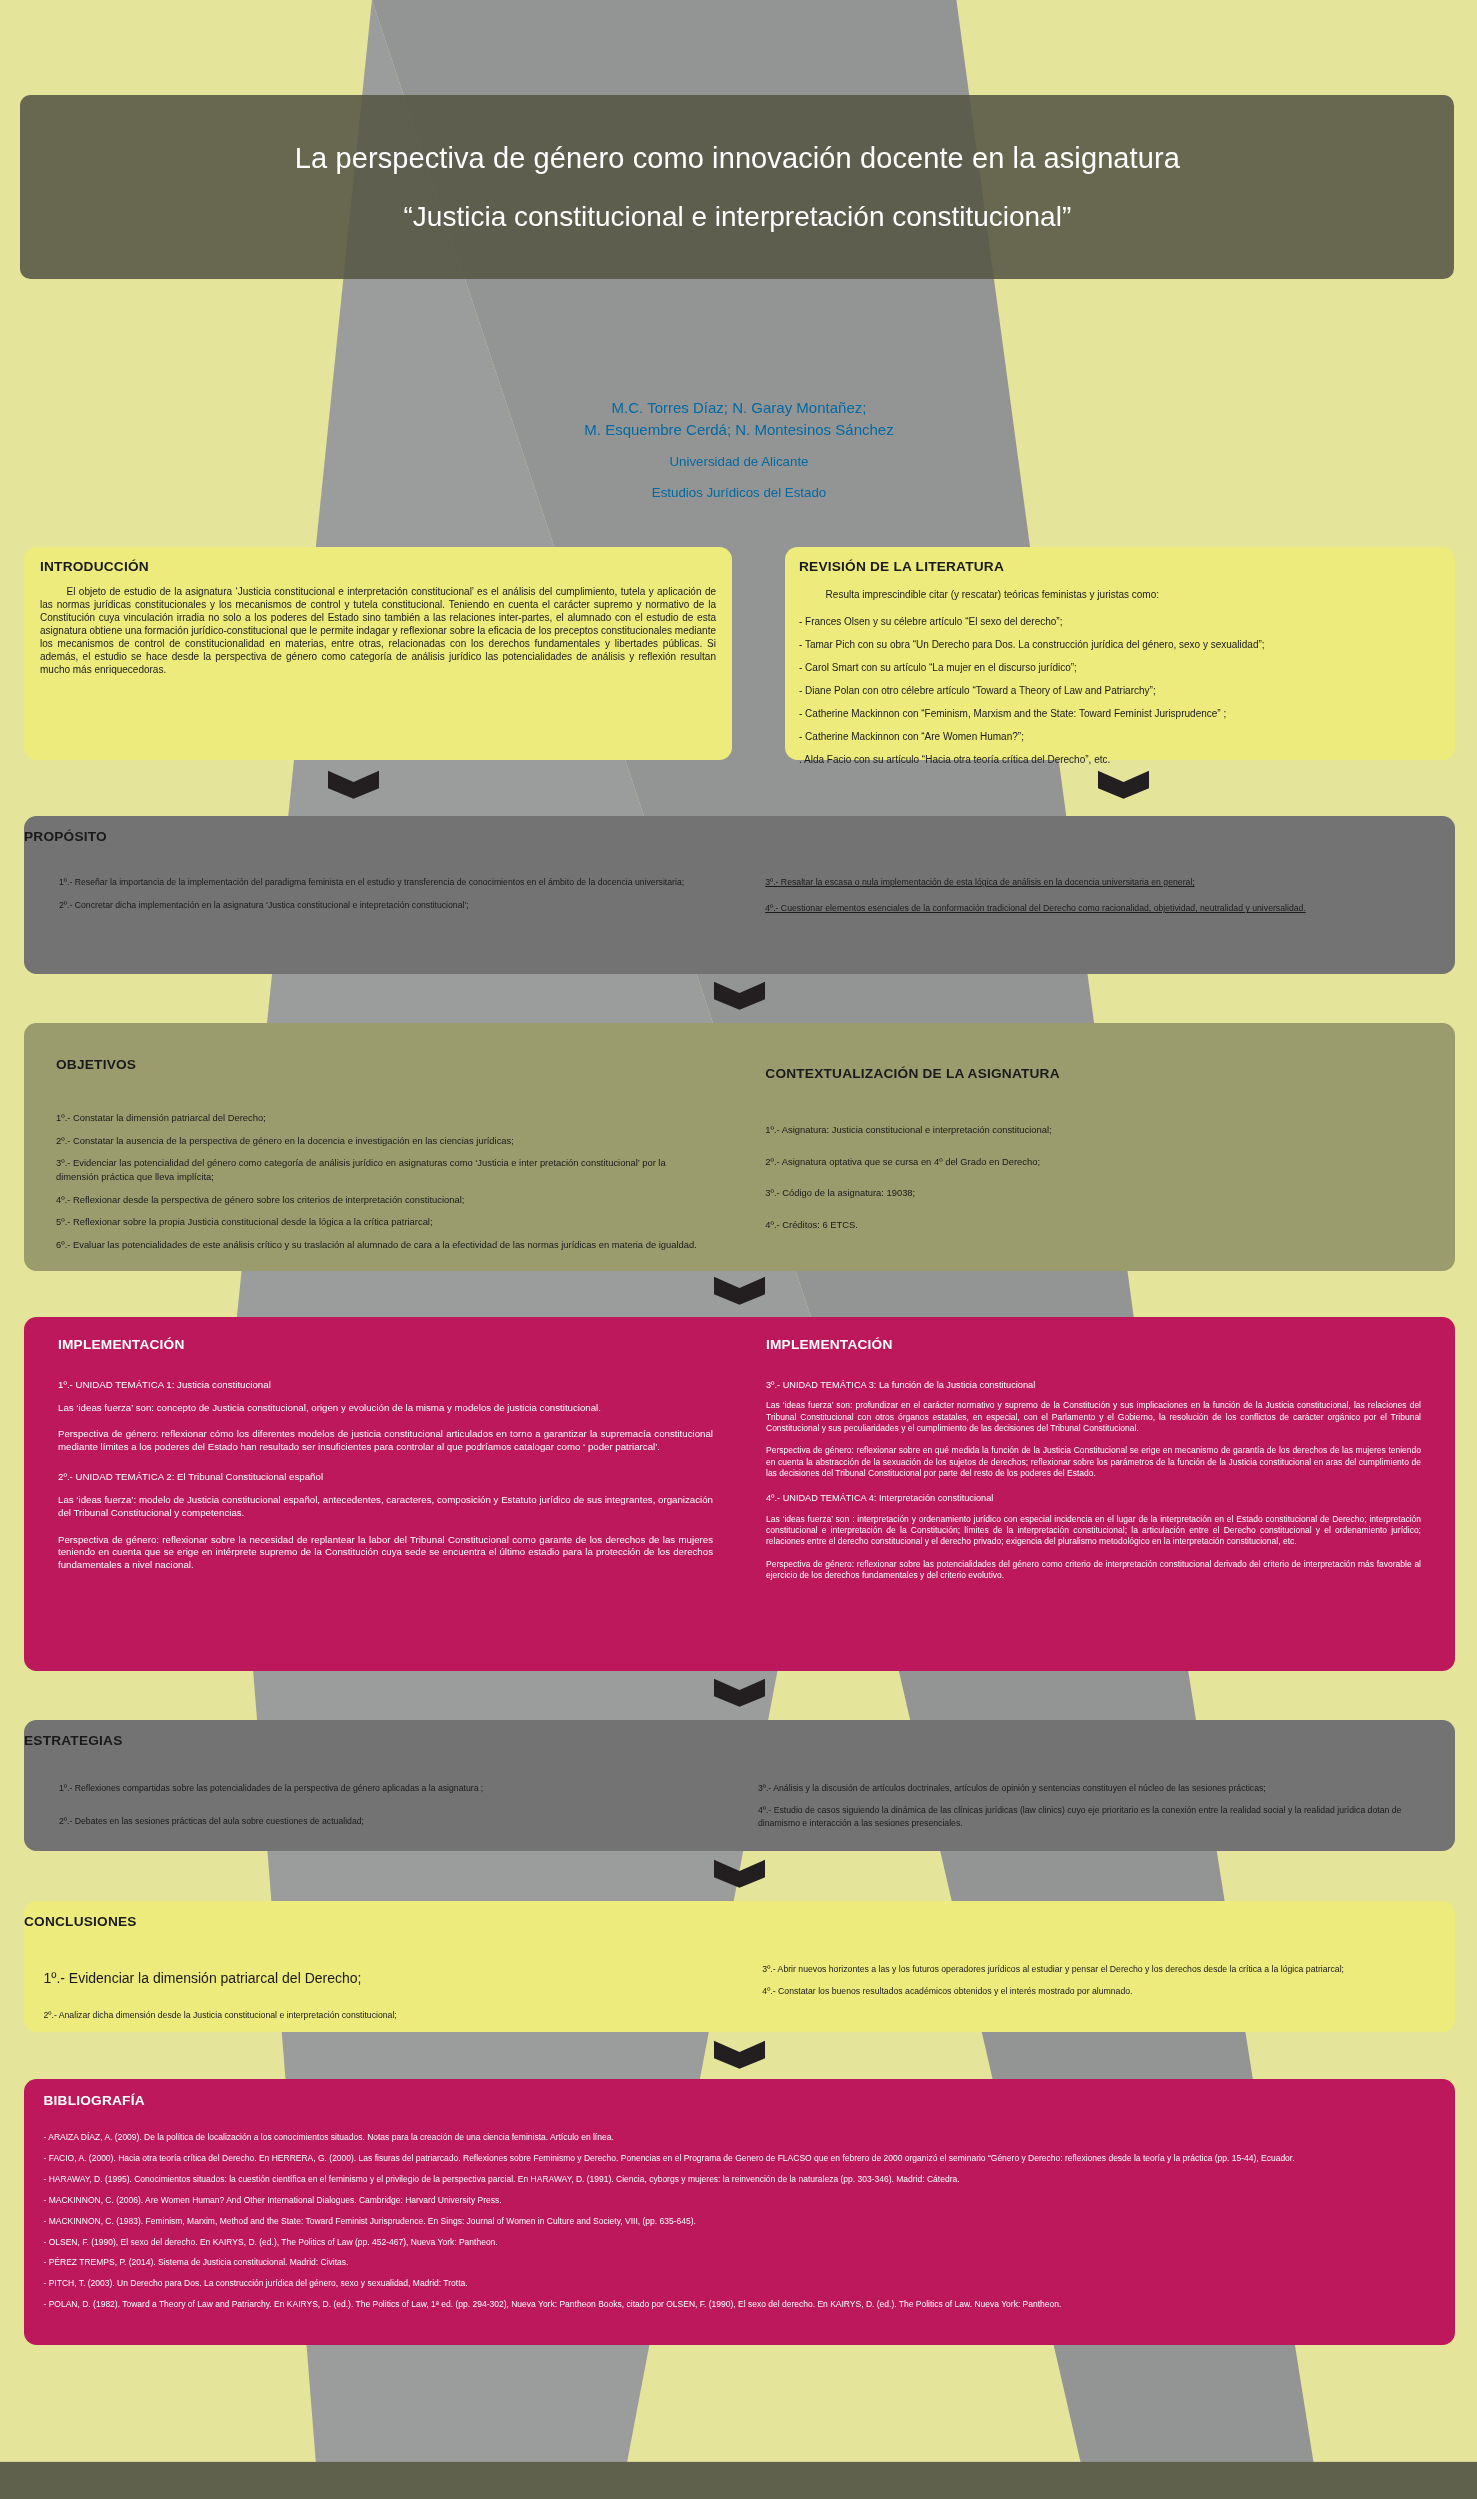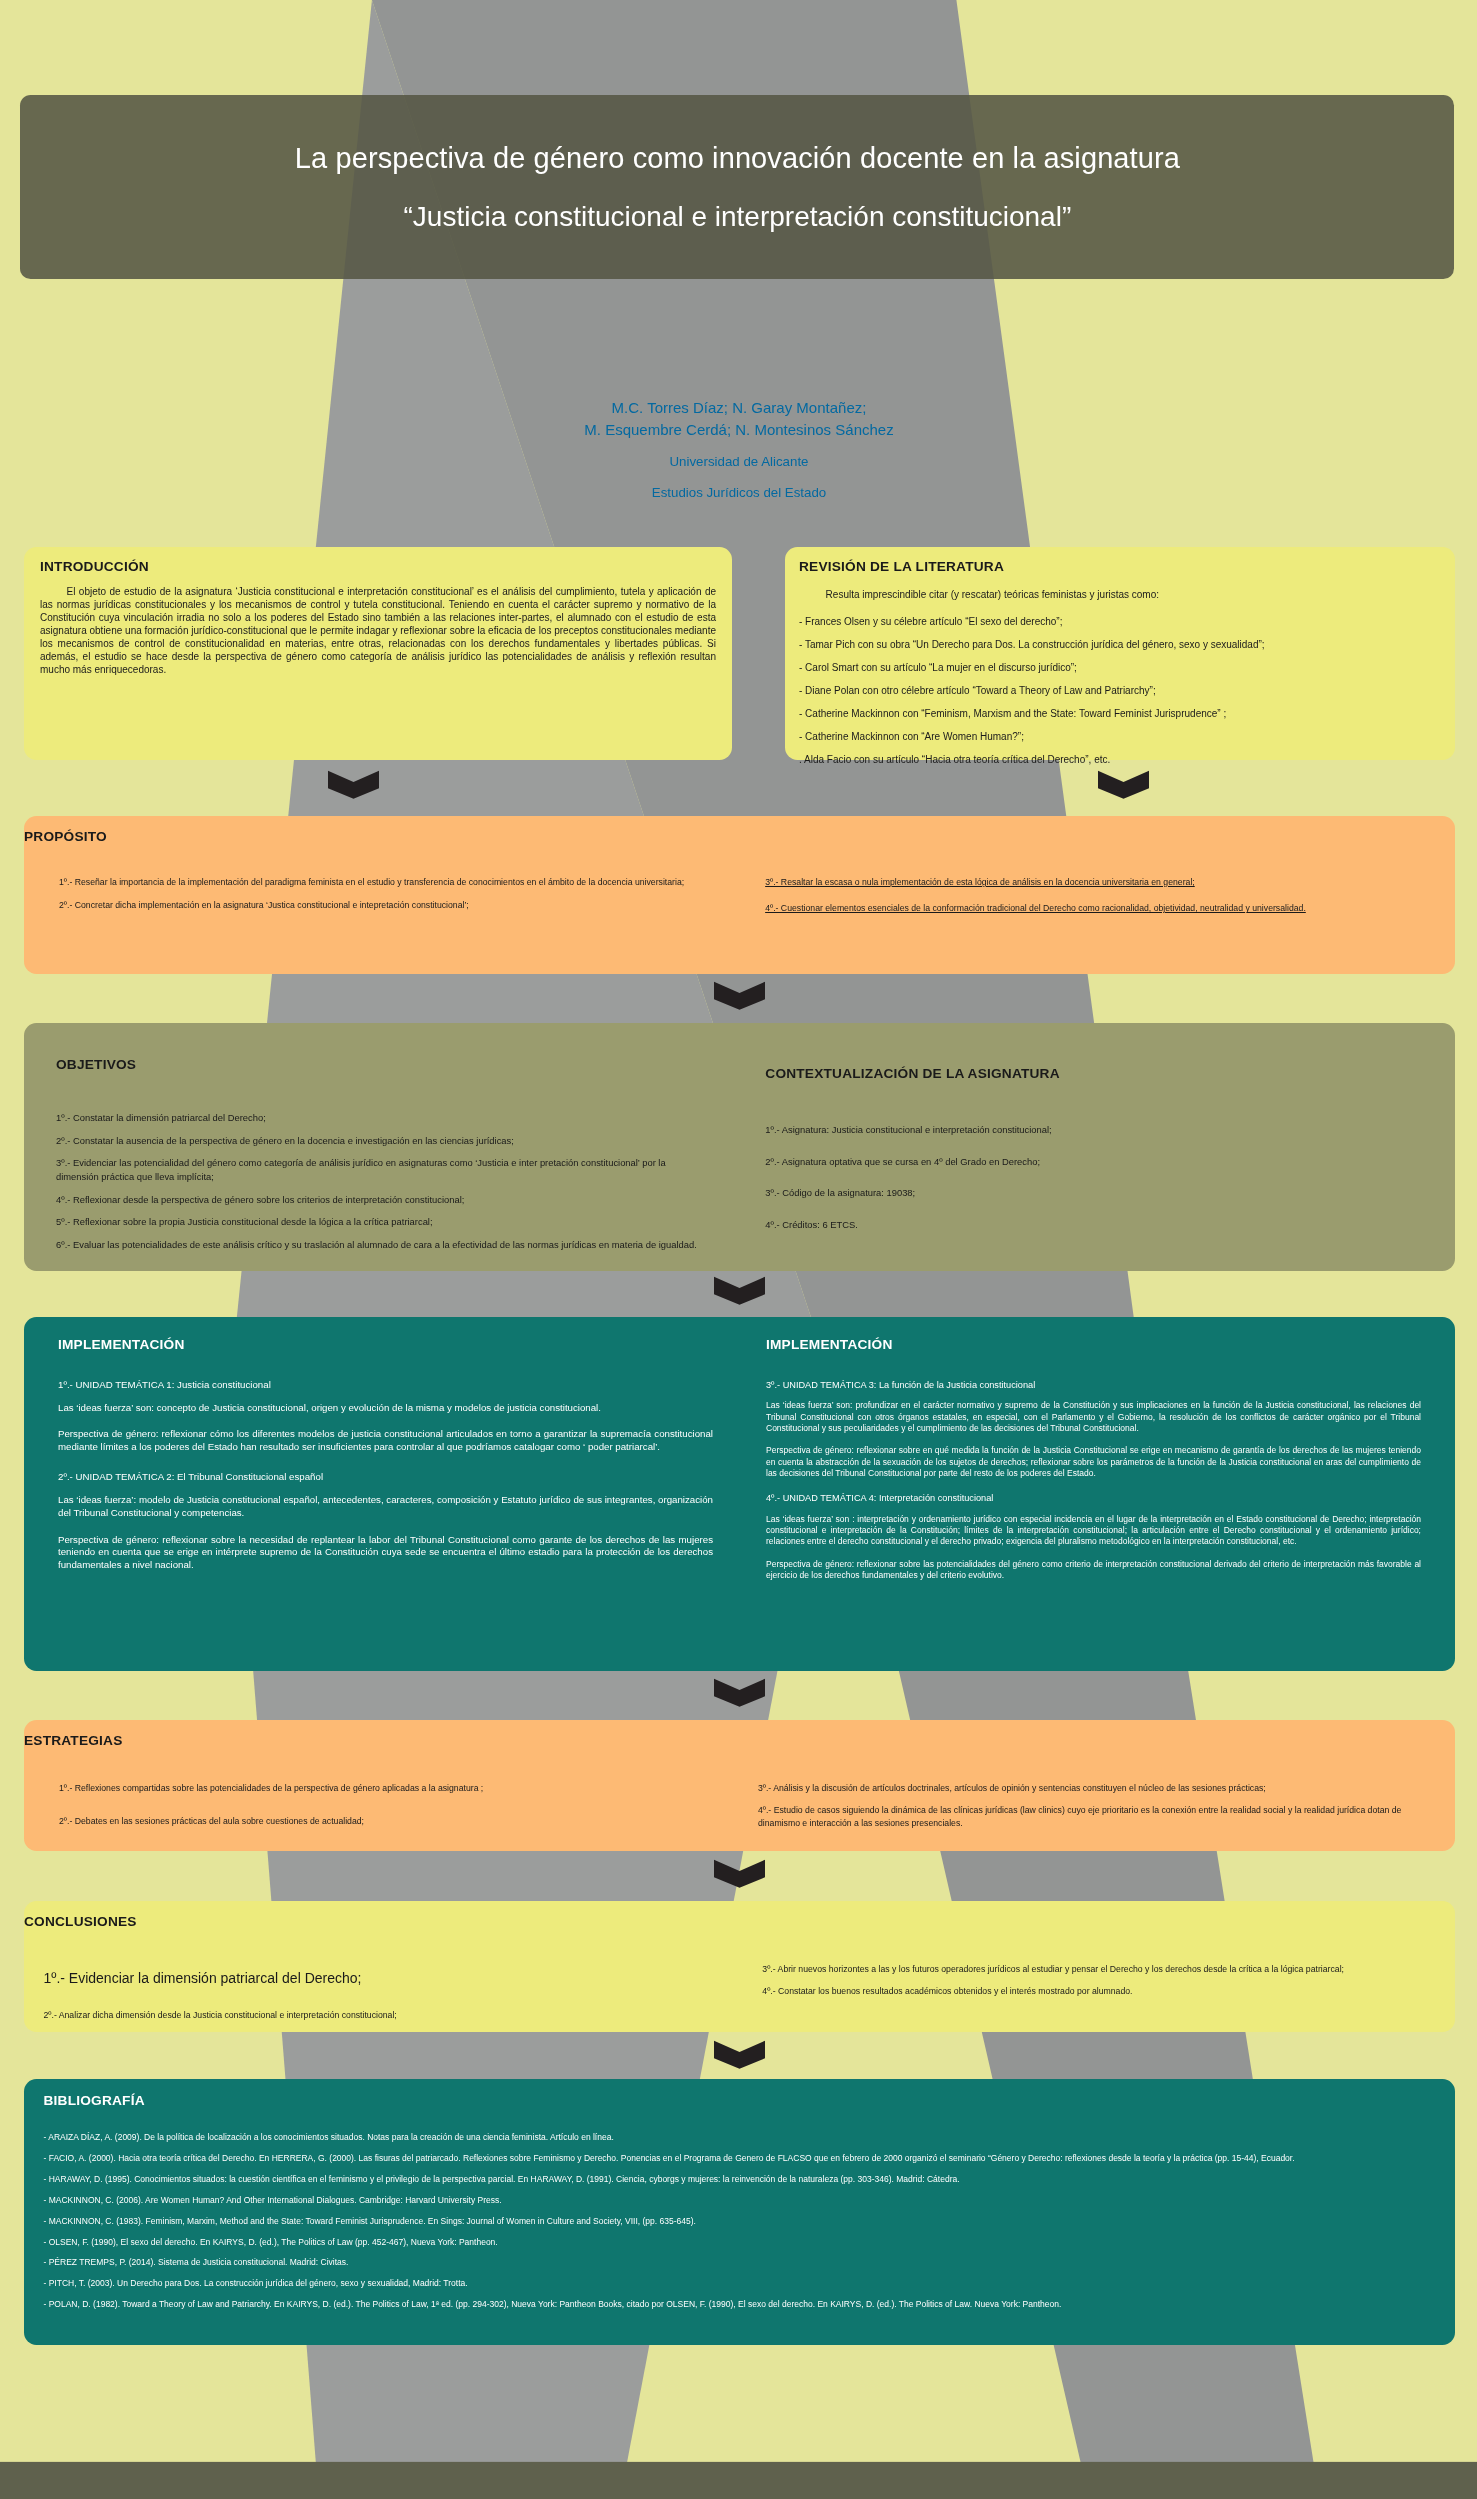--- a/index.html
+++ b/index.html
@@ -30,23 +30,23 @@
     position:absolute;left:0;top:397px;width:1478px;text-align:center;color:#0369a1;
   }
   .authors .a1{font-size:15px;line-height:1.45;}
   .authors .a2{font-size:13.3px;line-height:1.45;margin-top:11.5px;}
 
   .box{position:absolute;border-radius:12.4px;}
   .box h2{
     margin:0;text-align:left;font-size:13.7px;font-weight:bold;letter-spacing:0.2px;
   }
   .yellow{background:#edeb7c;color:#1a1a1a;}
-  .olive{background:#fdba74;color:#1a1a1a;}
+  .olive{background:#737373;color:#1a1a1a;}
   .olive2{background:#9a9c6e;color:#1a1a1a;}
-  .purple{background:#0f766e;color:#ffffff;}
+  .purple{background:#be185d;color:#ffffff;}
   .purple h2{color:#ffffff;}
 
   .body-txt{font-size:10px;line-height:1.30;}
 
   
   .arrow{position:absolute;z-index:3;width:51px;height:32px;}
   .arrow svg{display:block;}
 
   .two-col{display:flex;gap:7px;}
   .col{flex:1;}

